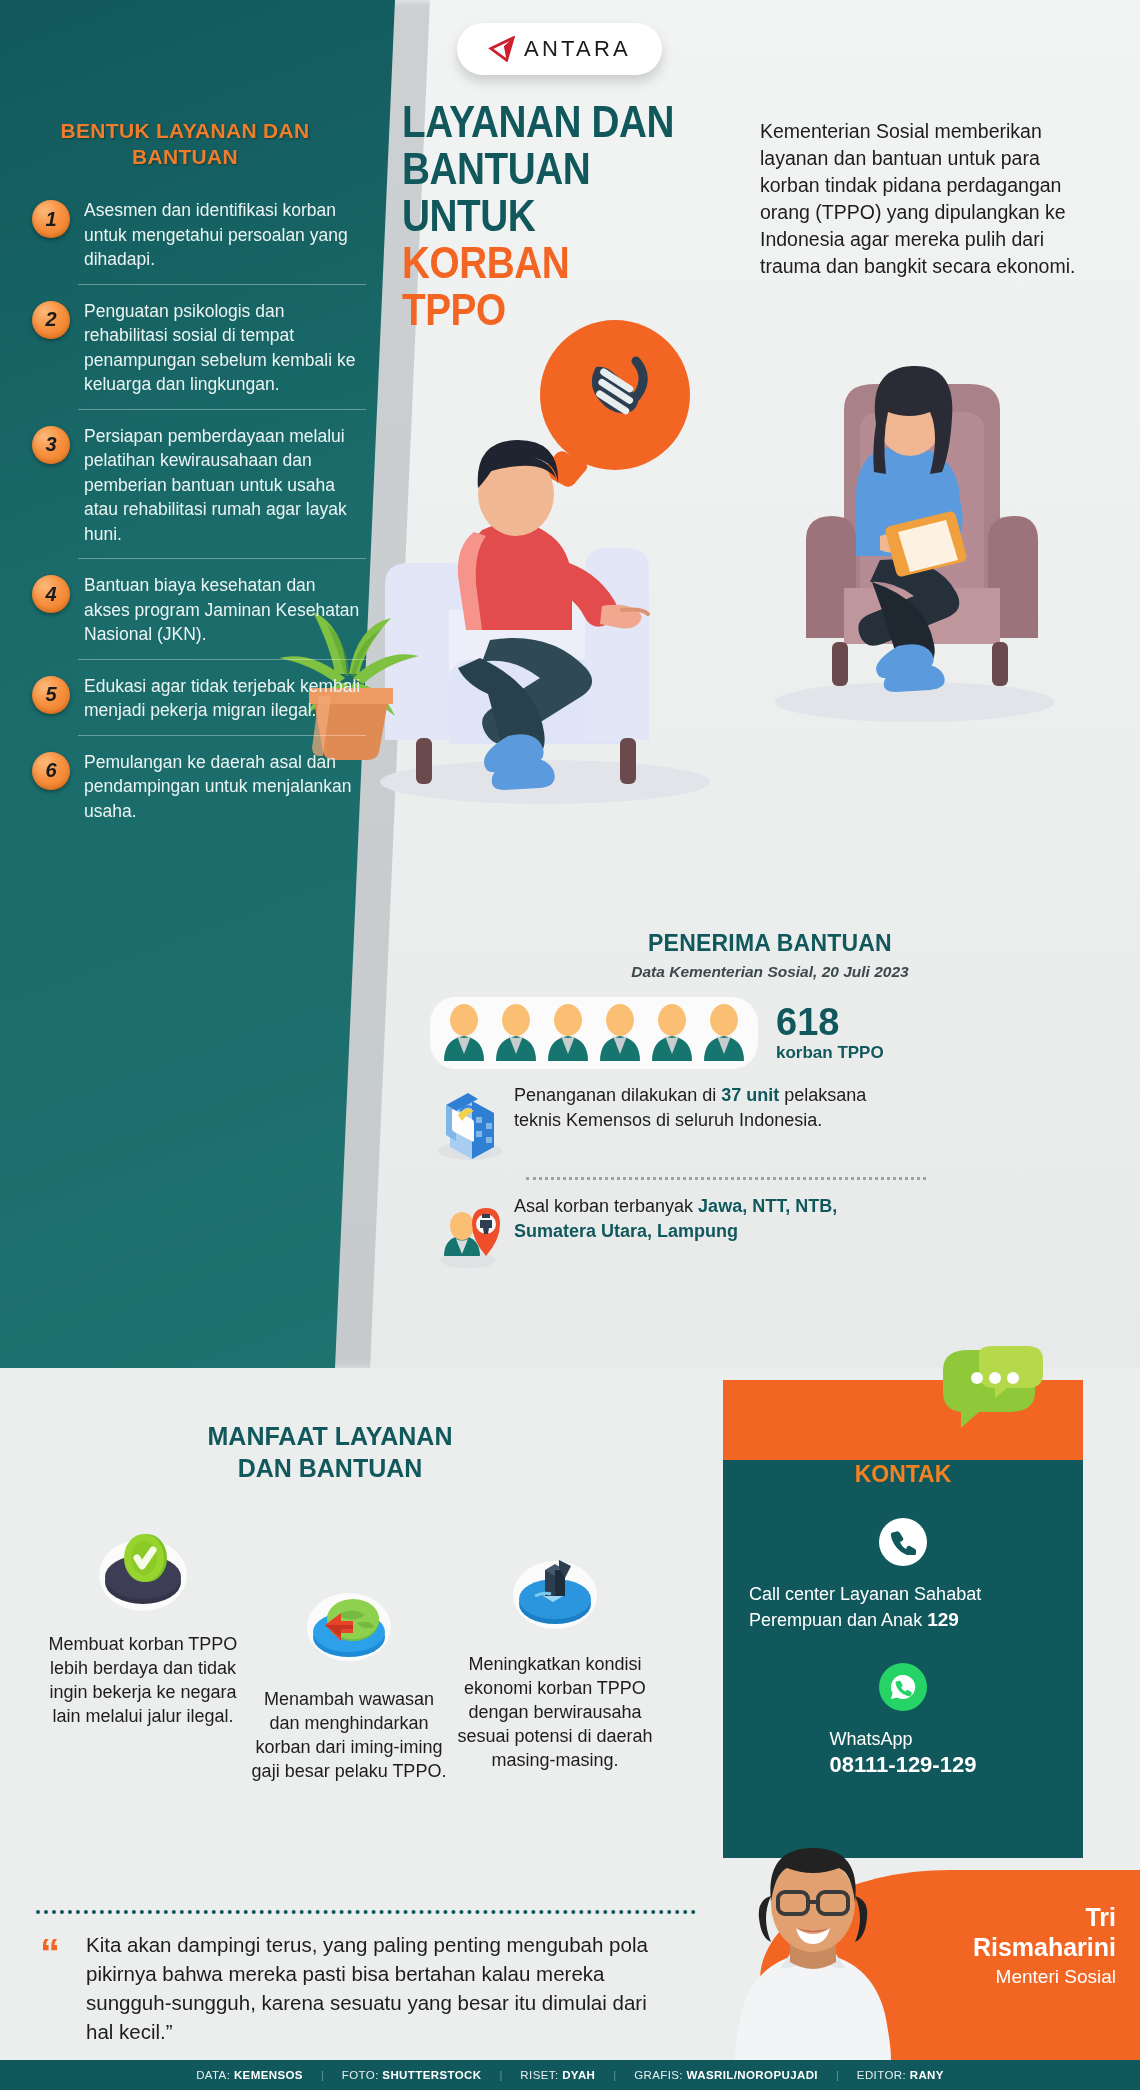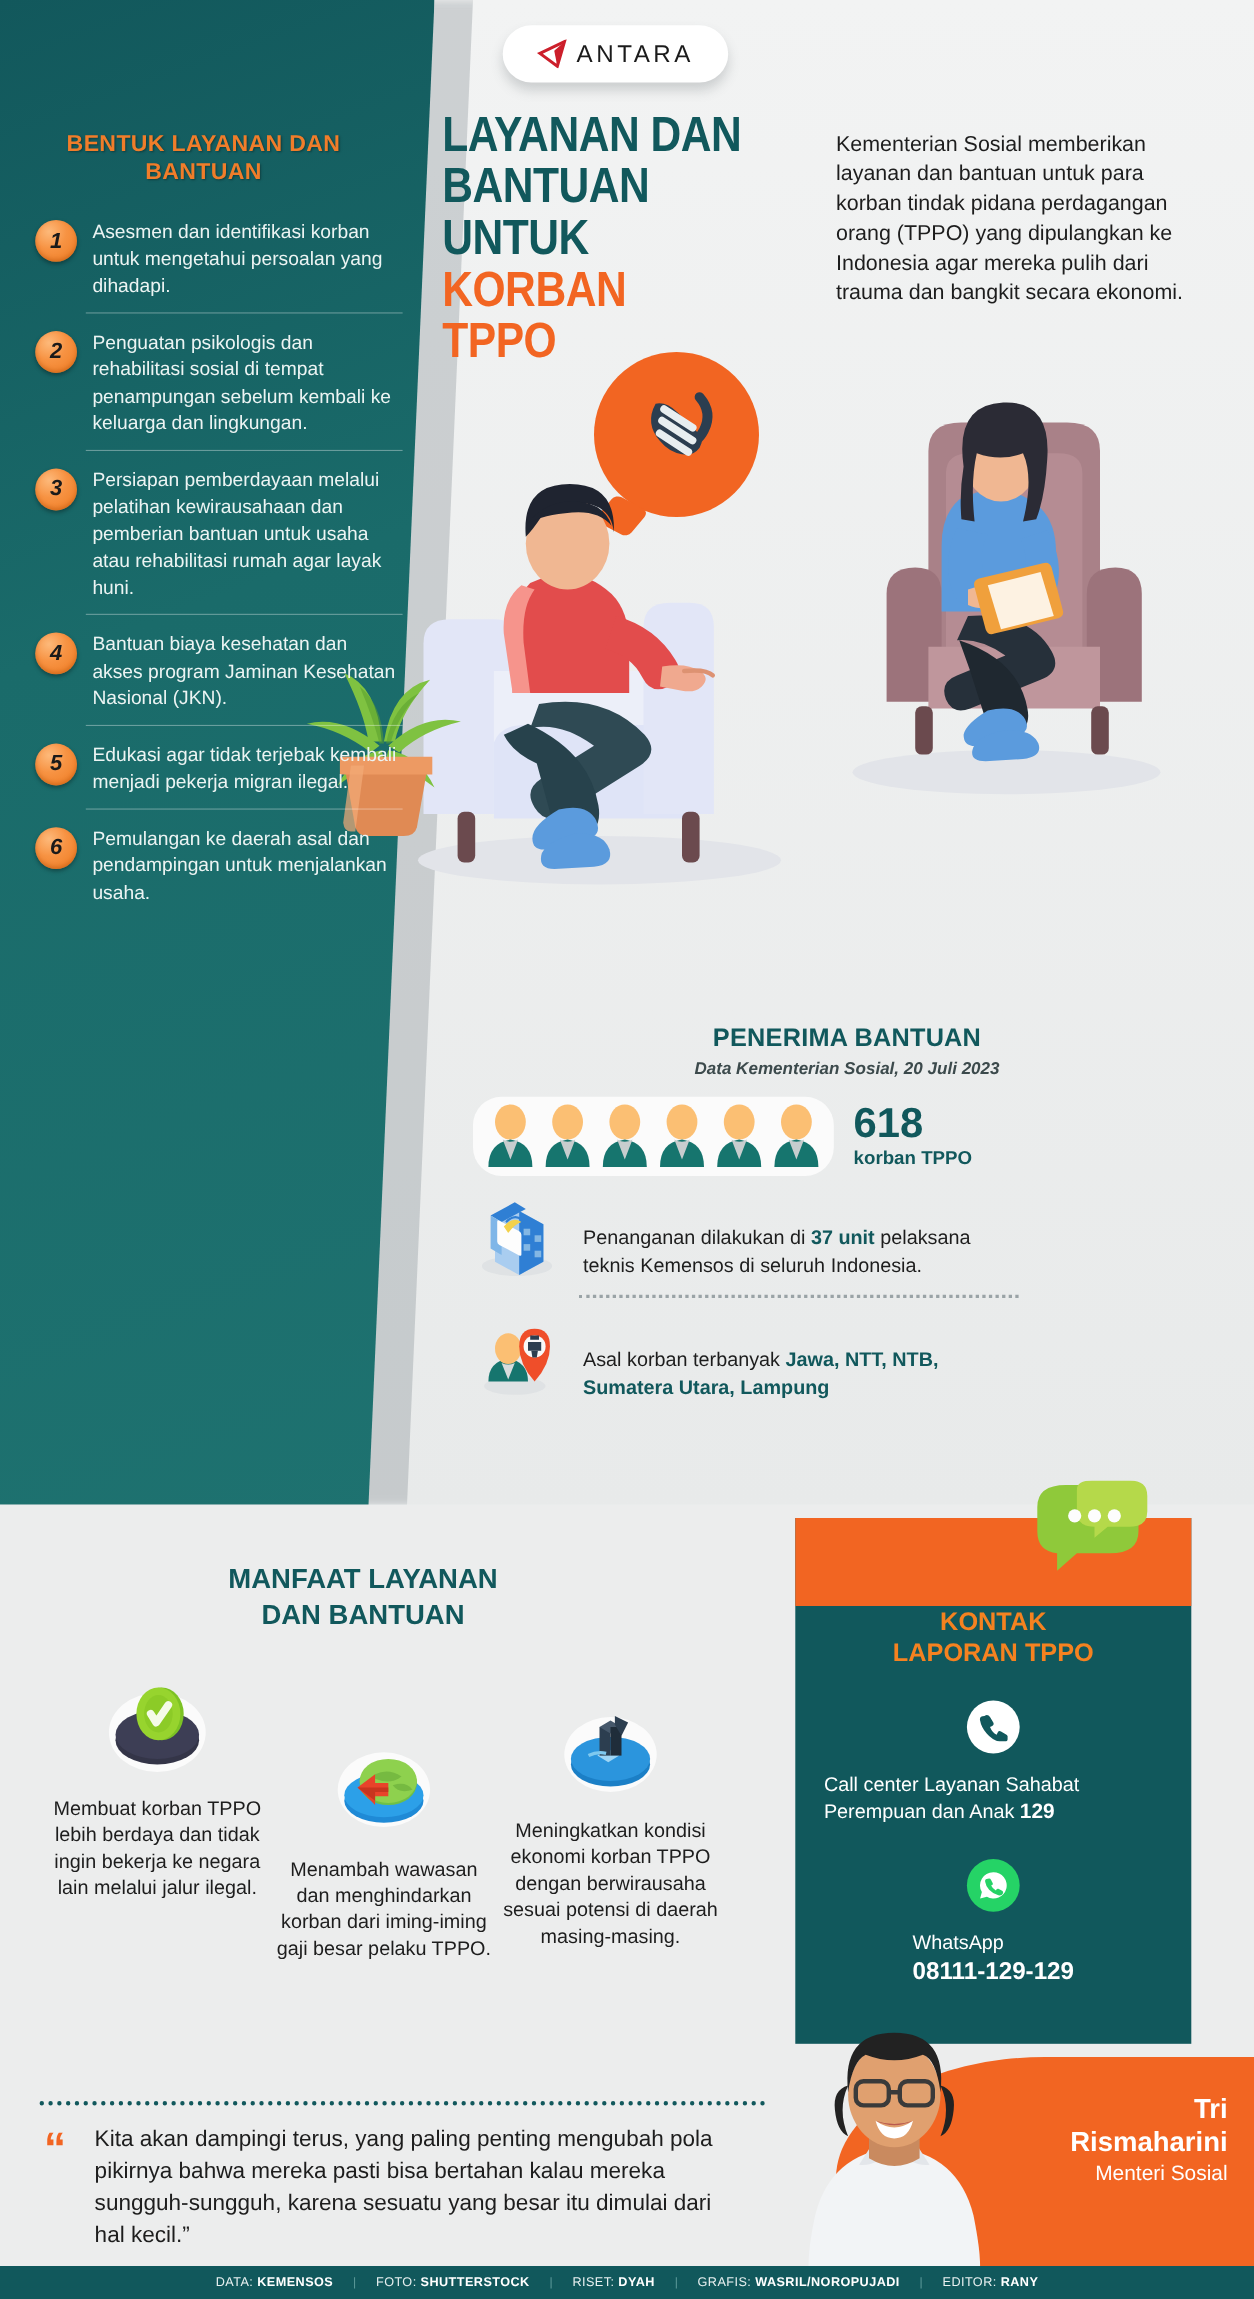--- a/index.html
+++ b/index.html
@@ -92,21 +92,21 @@
   .hands { position:absolute; left:248px; top:55px; }
 
   
   .stats { position:absolute; left:430px; top:930px; width:680px; z-index:6; }
   .stats-h { color:#11585c; font-weight:bold; font-size:23px; text-align:center; letter-spacing:.2px; }
   .stats-sub { color:#3c4a4c; font-style:italic; font-weight:bold; font-size:15.5px; text-align:center; margin-top:6px; }
   .person { width:48px; }
   .big-num { color:#11585c; font-weight:bold; font-size:38px; line-height:38px; }
   .big-lbl { color:#11585c; font-weight:bold; font-size:17px; margin-top:2px;}
 
-  .fact { display:flex; gap:20px; align-items:flex-end; margin-top:14px; }
+  .fact { display:flex; gap:4px; align-items:flex-start; margin-top:14px; }
   .fact-txt { font-size:18px; line-height:25px; color:#1d1d1d; width:400px; }
   .fact-txt b { color:#11585c; }
   .dotline { border-top:3px dotted #9aa3a6; width:400px; margin:14px 0 10px 96px; }
 
   
   #mid { position:absolute; left:0; top:1368px; width:1140px; height:560px; background:#eceded; }
   .manfaat-h { position:absolute; left:120px; top:52px; width:420px; text-align:center;
      color:#11585c; font-weight:bold; font-size:25px; line-height:32px; }
   .benefits { position:absolute; left:45px; top:132px; width:620px; display:flex; gap:10px; }
   .benefit { width:196px; text-align:center; }
@@ -461,21 +461,20 @@
           <path d="M44 8 q0 -8 14 -8 h34 q16 0 16 14 v14 q0 14 -16 14 h-20 l-12 10 v-10 q-16 0 -16 -14 z" fill="#b5d94a"></path>
           <g fill="#fdfdfd">
               <circle cx="42" cy="32" r="6"></circle>
               <circle cx="60" cy="32" r="6"></circle>
               <circle cx="78" cy="32" r="6"></circle>
             </g>
         </svg>
       </div>
       <div class="kontak-h">
         <div>KONTAK</div>
-        <div>LAPORAN TPPO</div>
       </div>
 
       <div class="c-row">
         <div class="c-circ">
           <svg width="26" height="26" viewBox="0 0 26 26">
             <path d="M5 3 q3 -2 5 1 l3 5 q1 2 -1 3 l-2 1 q2 5 6 7 l1 -2 q1 -2 3 -1 l5 3 q3 2 1 5 q-2 3 -6 2 q-8 -2 -13 -8 q-5 -6 -6 -12 q-1 -4 4 -4 z" fill="#11585c"></path>
           </svg>
         </div>
         <div class="c-txt">
           <span>Call center Layanan Sahabat Perempuan dan Anak </span><b>129</b>

